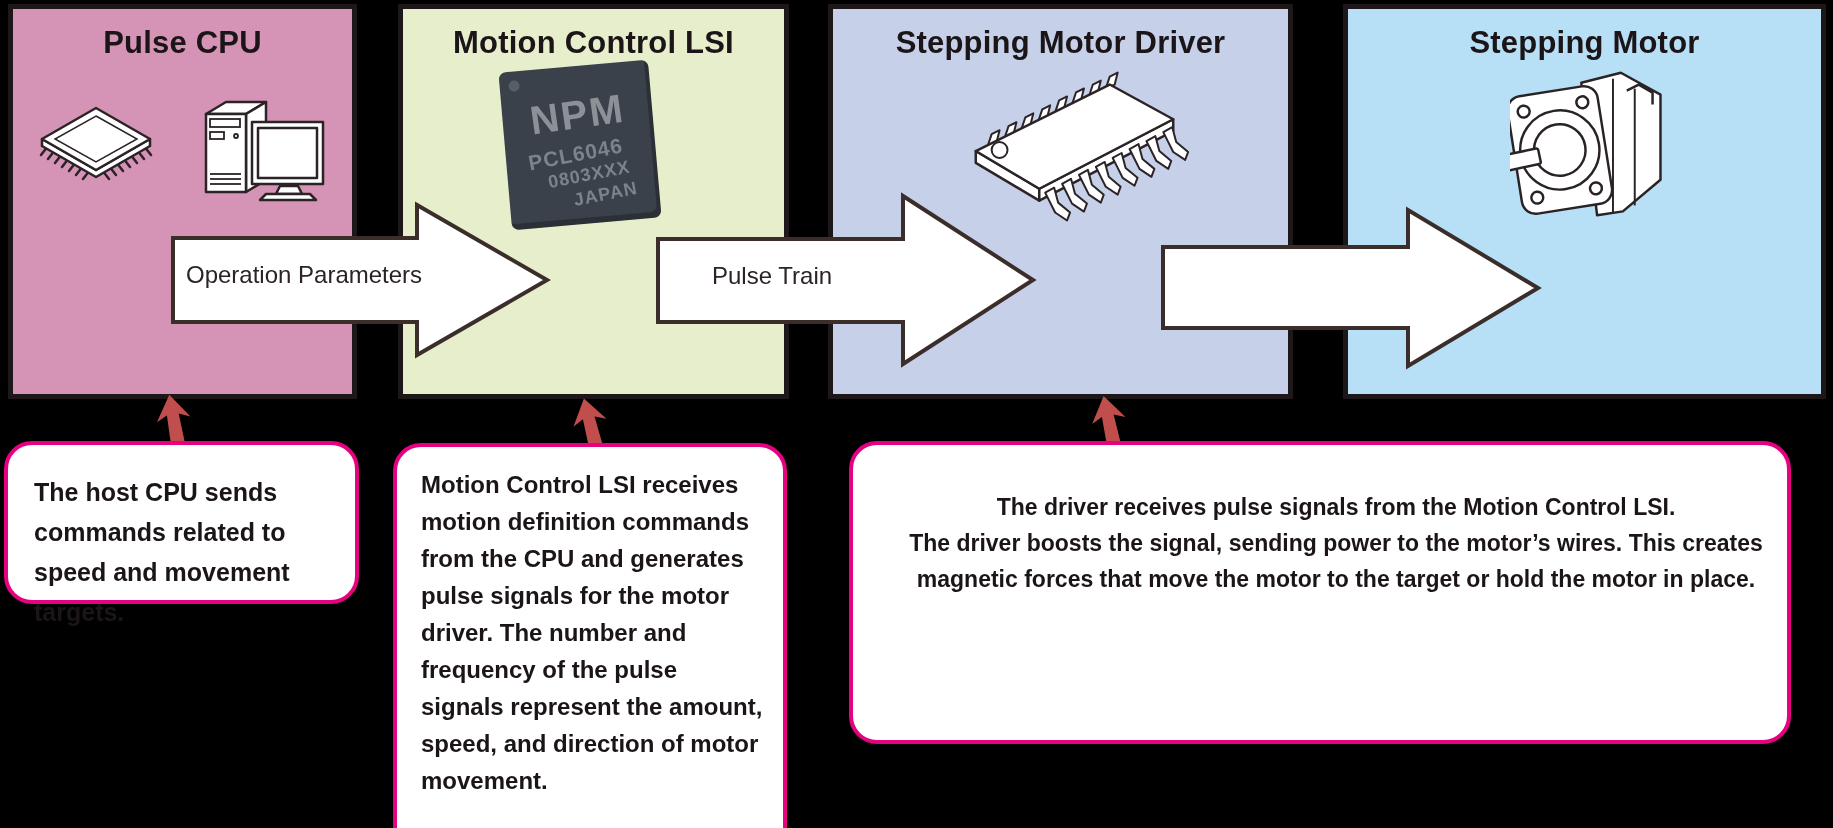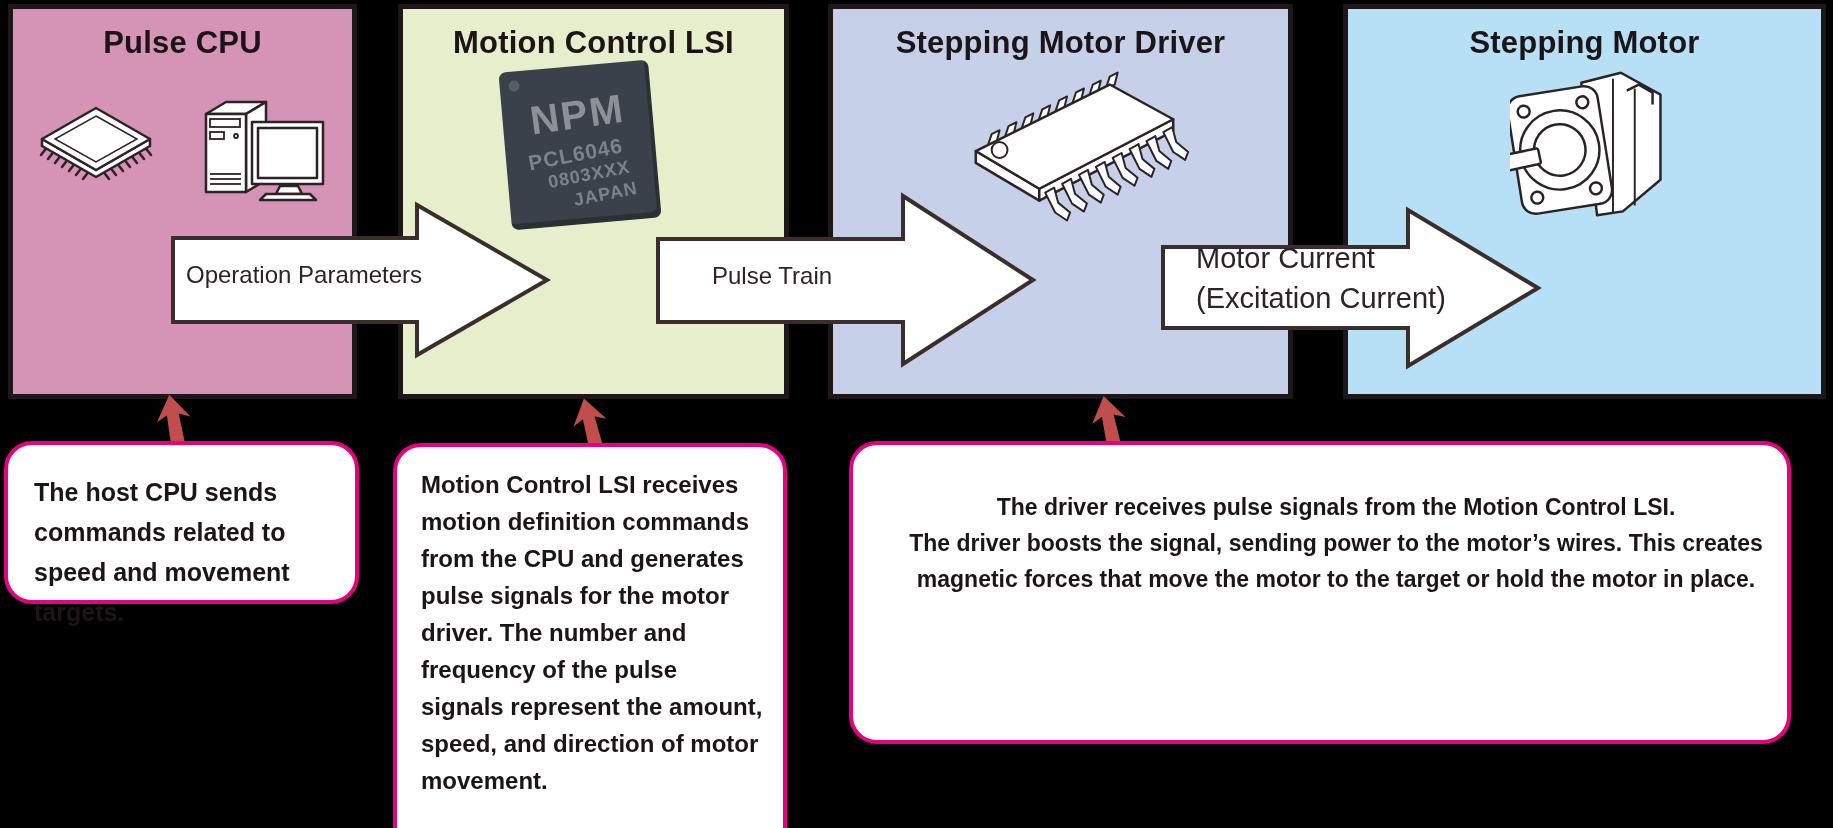--- a/index.html
+++ b/index.html
@@ -208,24 +208,20 @@
     </g>
     <g fill="#bf4e4d">
       <path transform="translate(178,444) rotate(-10)" d="M0,-50 L17,-25 L6,-30 L7,0 L-7,0 L-6,-30 L-17,-25 Z"></path>
       <path transform="translate(596,447) rotate(-14)" d="M0,-50 L17,-25 L6,-30 L7,0 L-7,0 L-6,-30 L-17,-25 Z"></path>
       <path transform="translate(1114,445) rotate(-12)" d="M0,-50 L17,-25 L6,-30 L7,0 L-7,0 L-6,-30 L-17,-25 Z"></path>
     </g>
   </svg>
 
   <div class="arrow-label" id="arrow-label-1">Operation Parameters</div>
   <div class="arrow-label" id="arrow-label-2">Pulse Train</div>
-  <div class="arrow-label" id="arrow-label-3">
-    <div>Motor Current</div>
-    <div>(Excitation Current)</div>
-  </div>
 
   <div class="callout" id="callout-1">
     <div>The host CPU sends commands related to speed and movement targets.</div>
   </div>
 
   <div class="callout" id="callout-2">
     <div>Motion Control LSI receives motion definition commands from the CPU and generates pulse signals for the motor driver. The number and frequency of the pulse signals represent the amount, speed, and direction of motor movement.</div>
   </div>
 
   <div class="callout" id="callout-3">

